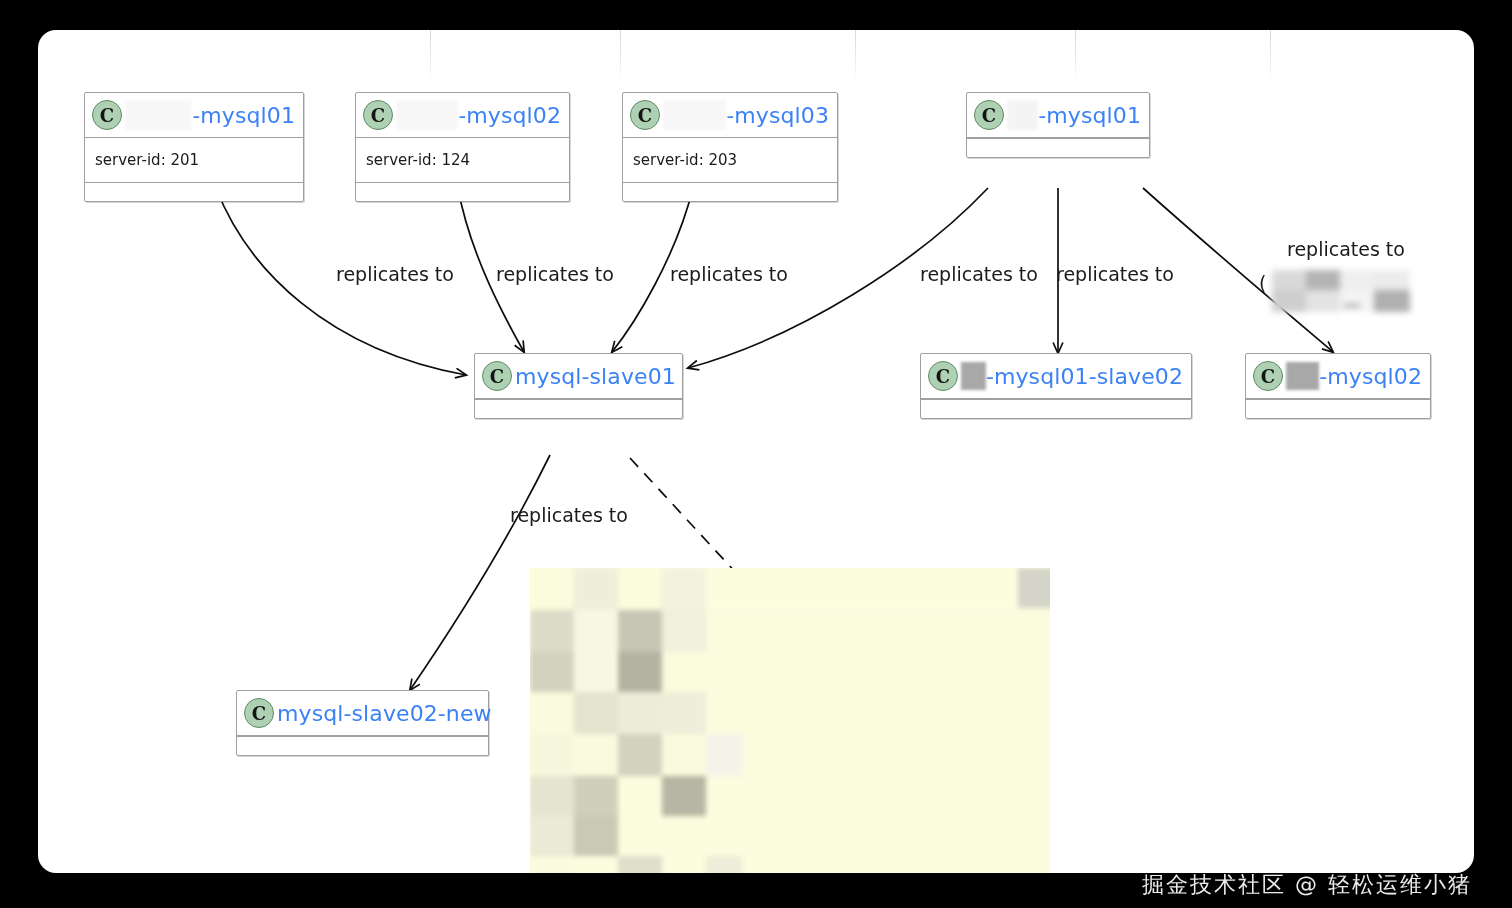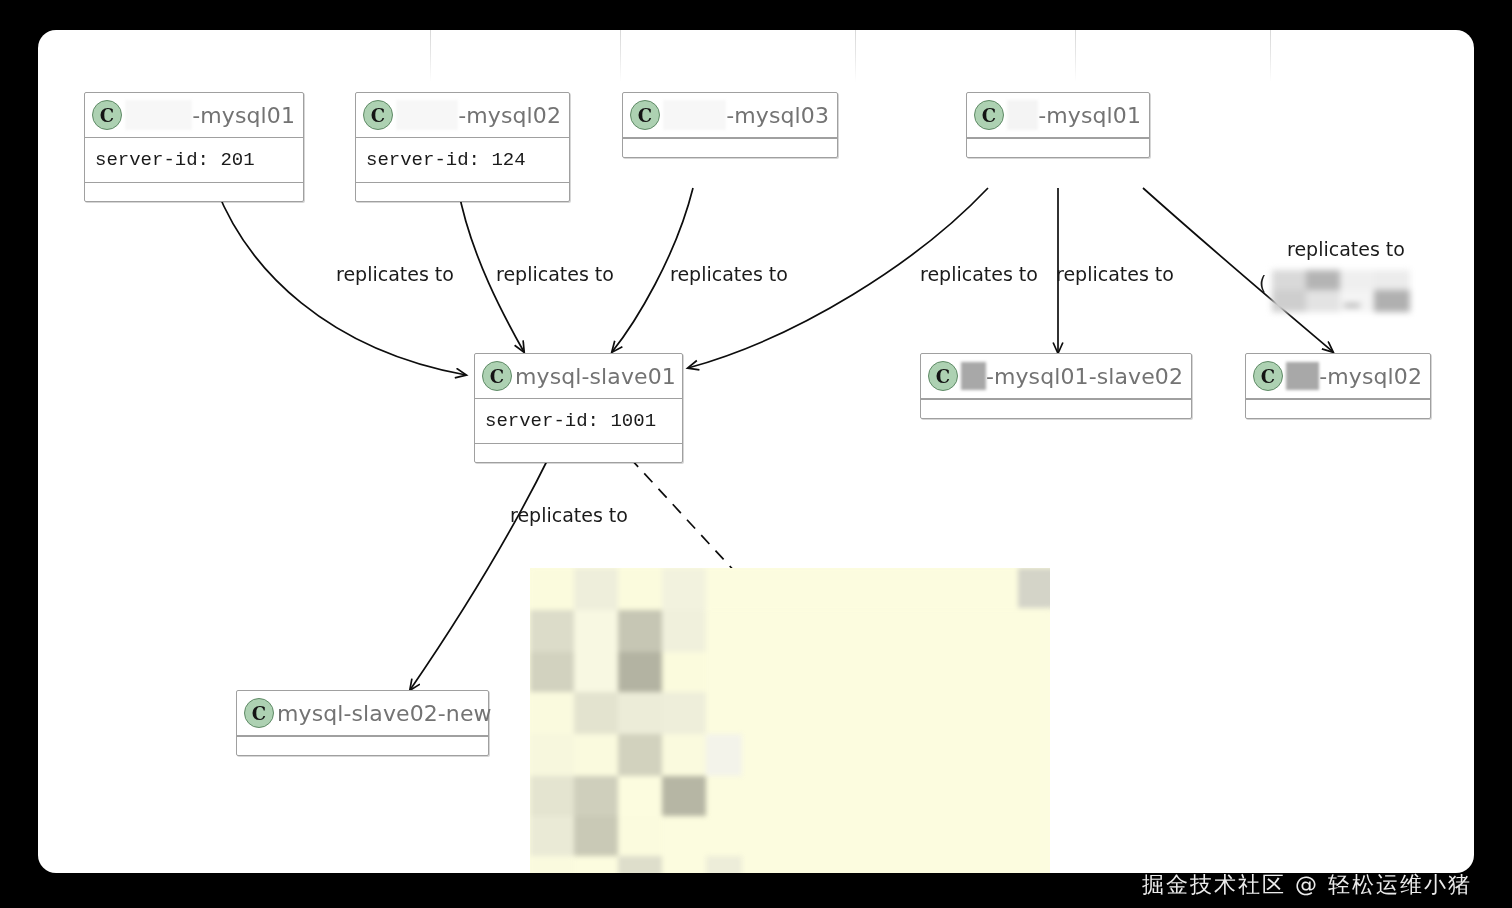--- a/index.html
+++ b/index.html
@@ -60,24 +60,23 @@
     position: relative;
   }
   .node-sep {
     height: 1px;
     background: #a0a0a0;
   }
   .node-attr {
     height: 44px;
     line-height: 44px;
     padding-left: 10px;
-    font-size: 19px;
+    font-size: 15px;
     color: #1a1a1a;
     white-space: nowrap;
-    font-family: Liberation Mono, monospace;
   }
   .node-foot {
     height: 18px;
   }
 
   
   .cmark {
     width: 30px;
     height: 30px;
     min-width: 30px;
@@ -90,21 +89,21 @@
     font-family: "DejaVu Serif", serif;
     display: flex;
     align-items: center;
     justify-content: center;
     margin-right: 3px;
     box-sizing: border-box;
   }
 
   .node-name {
     font-size: 22px;
-    color: #737373;
+    color: #3b82f6;
     letter-spacing: 0.1px;
   }
 
   
   .redact {
     display: inline-block;
     vertical-align: middle;
     background: #f2f2f2;
     filter: blur(1.4px);
   }
@@ -234,20 +233,21 @@
       <div class="node-foot"></div>
     </div>
 
     <div class="node" style="left:584px; top:62px; width:216px;">
       <div class="node-title">
         <span class="cmark">C</span>
         <span class="redact faint" style="width:80px;height:30px;"></span>
         <span class="node-name">-mysql03</span>
       </div>
       <div class="node-sep"></div>
+      <div class="node-attr">server-id: 203</div>
       <div class="node-sep"></div>
       <div class="node-foot"></div>
     </div>
 
     <div class="node" style="left:928px; top:62px; width:184px;">
       <div class="node-title">
         <span class="cmark">C</span>
         <span class="redact light" style="width:50px;height:30px;"></span>
         <span class="node-name">-mysql01</span>
       </div>
@@ -255,21 +255,20 @@
       <div class="node-sep"></div>
       <div class="node-foot"></div>
     </div>
 
     <div class="node" style="left:436px; top:323px; width:209px;">
       <div class="node-title">
         <span class="cmark">C</span>
         <span class="node-name">mysql-slave01</span>
       </div>
       <div class="node-sep"></div>
-      <div class="node-attr">server-id: 1001</div>
       <div class="node-sep"></div>
       <div class="node-foot"></div>
     </div>
 
     <div class="node" style="left:882px; top:323px; width:272px;">
       <div class="node-title">
         <span class="cmark">C</span>
         <span class="redact gray" style="width:34px;height:28px;"></span>
         <span class="node-name">-mysql01-slave02</span>
       </div>

